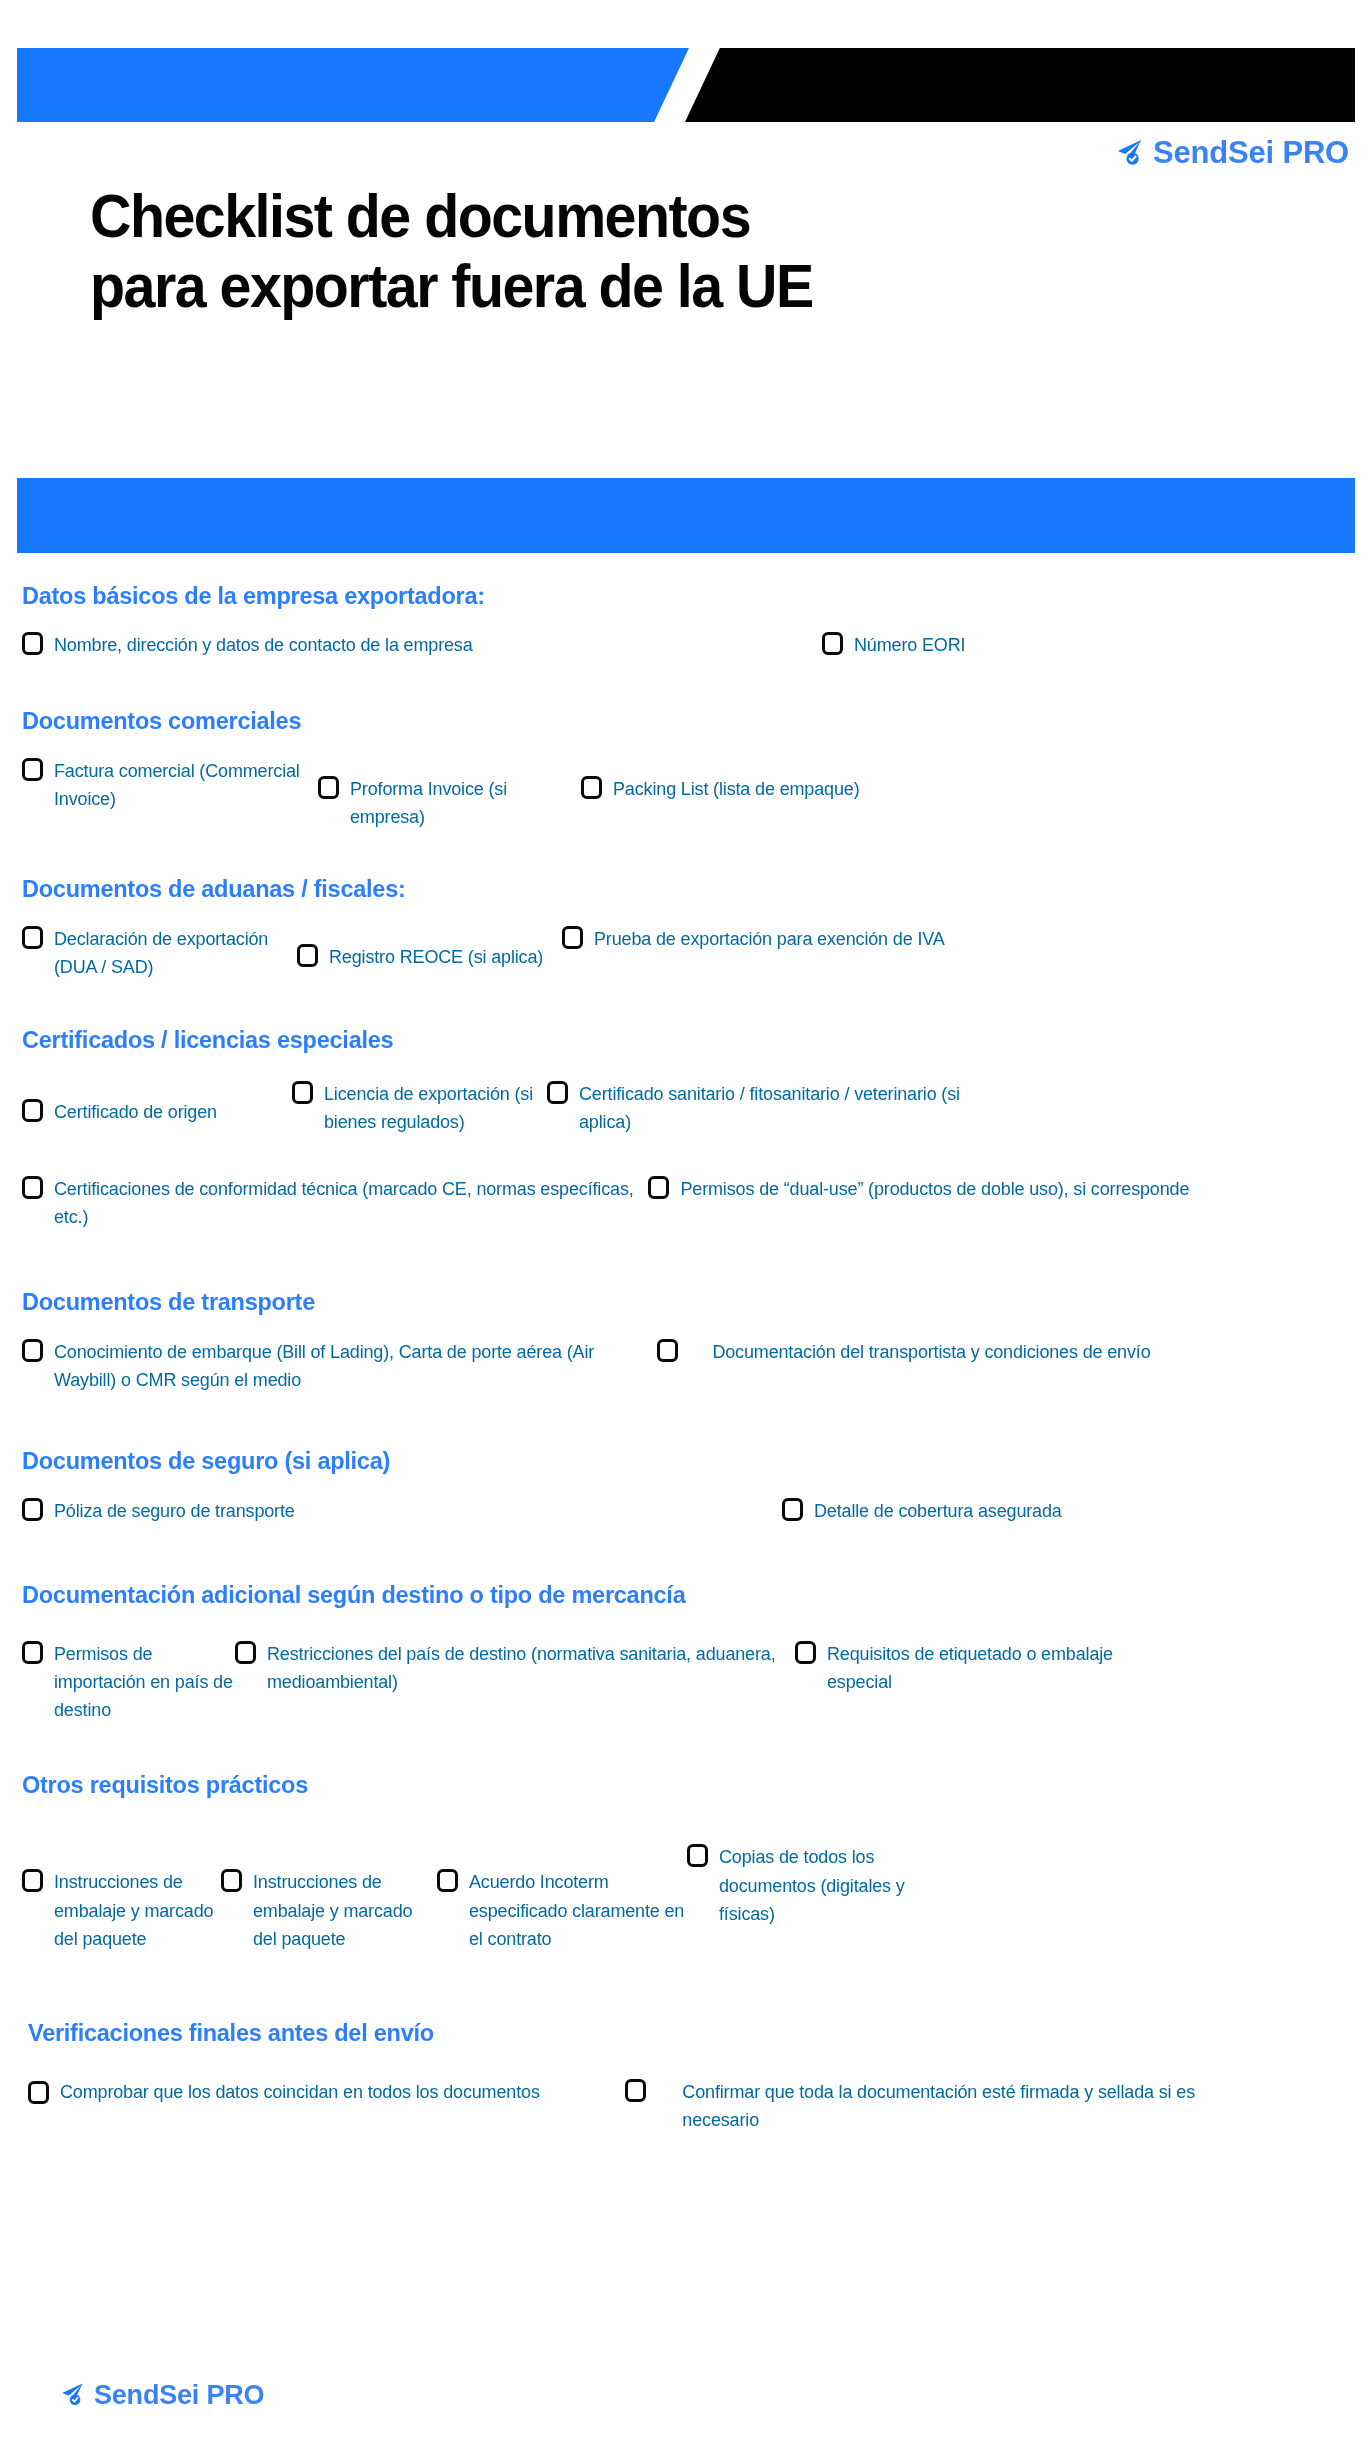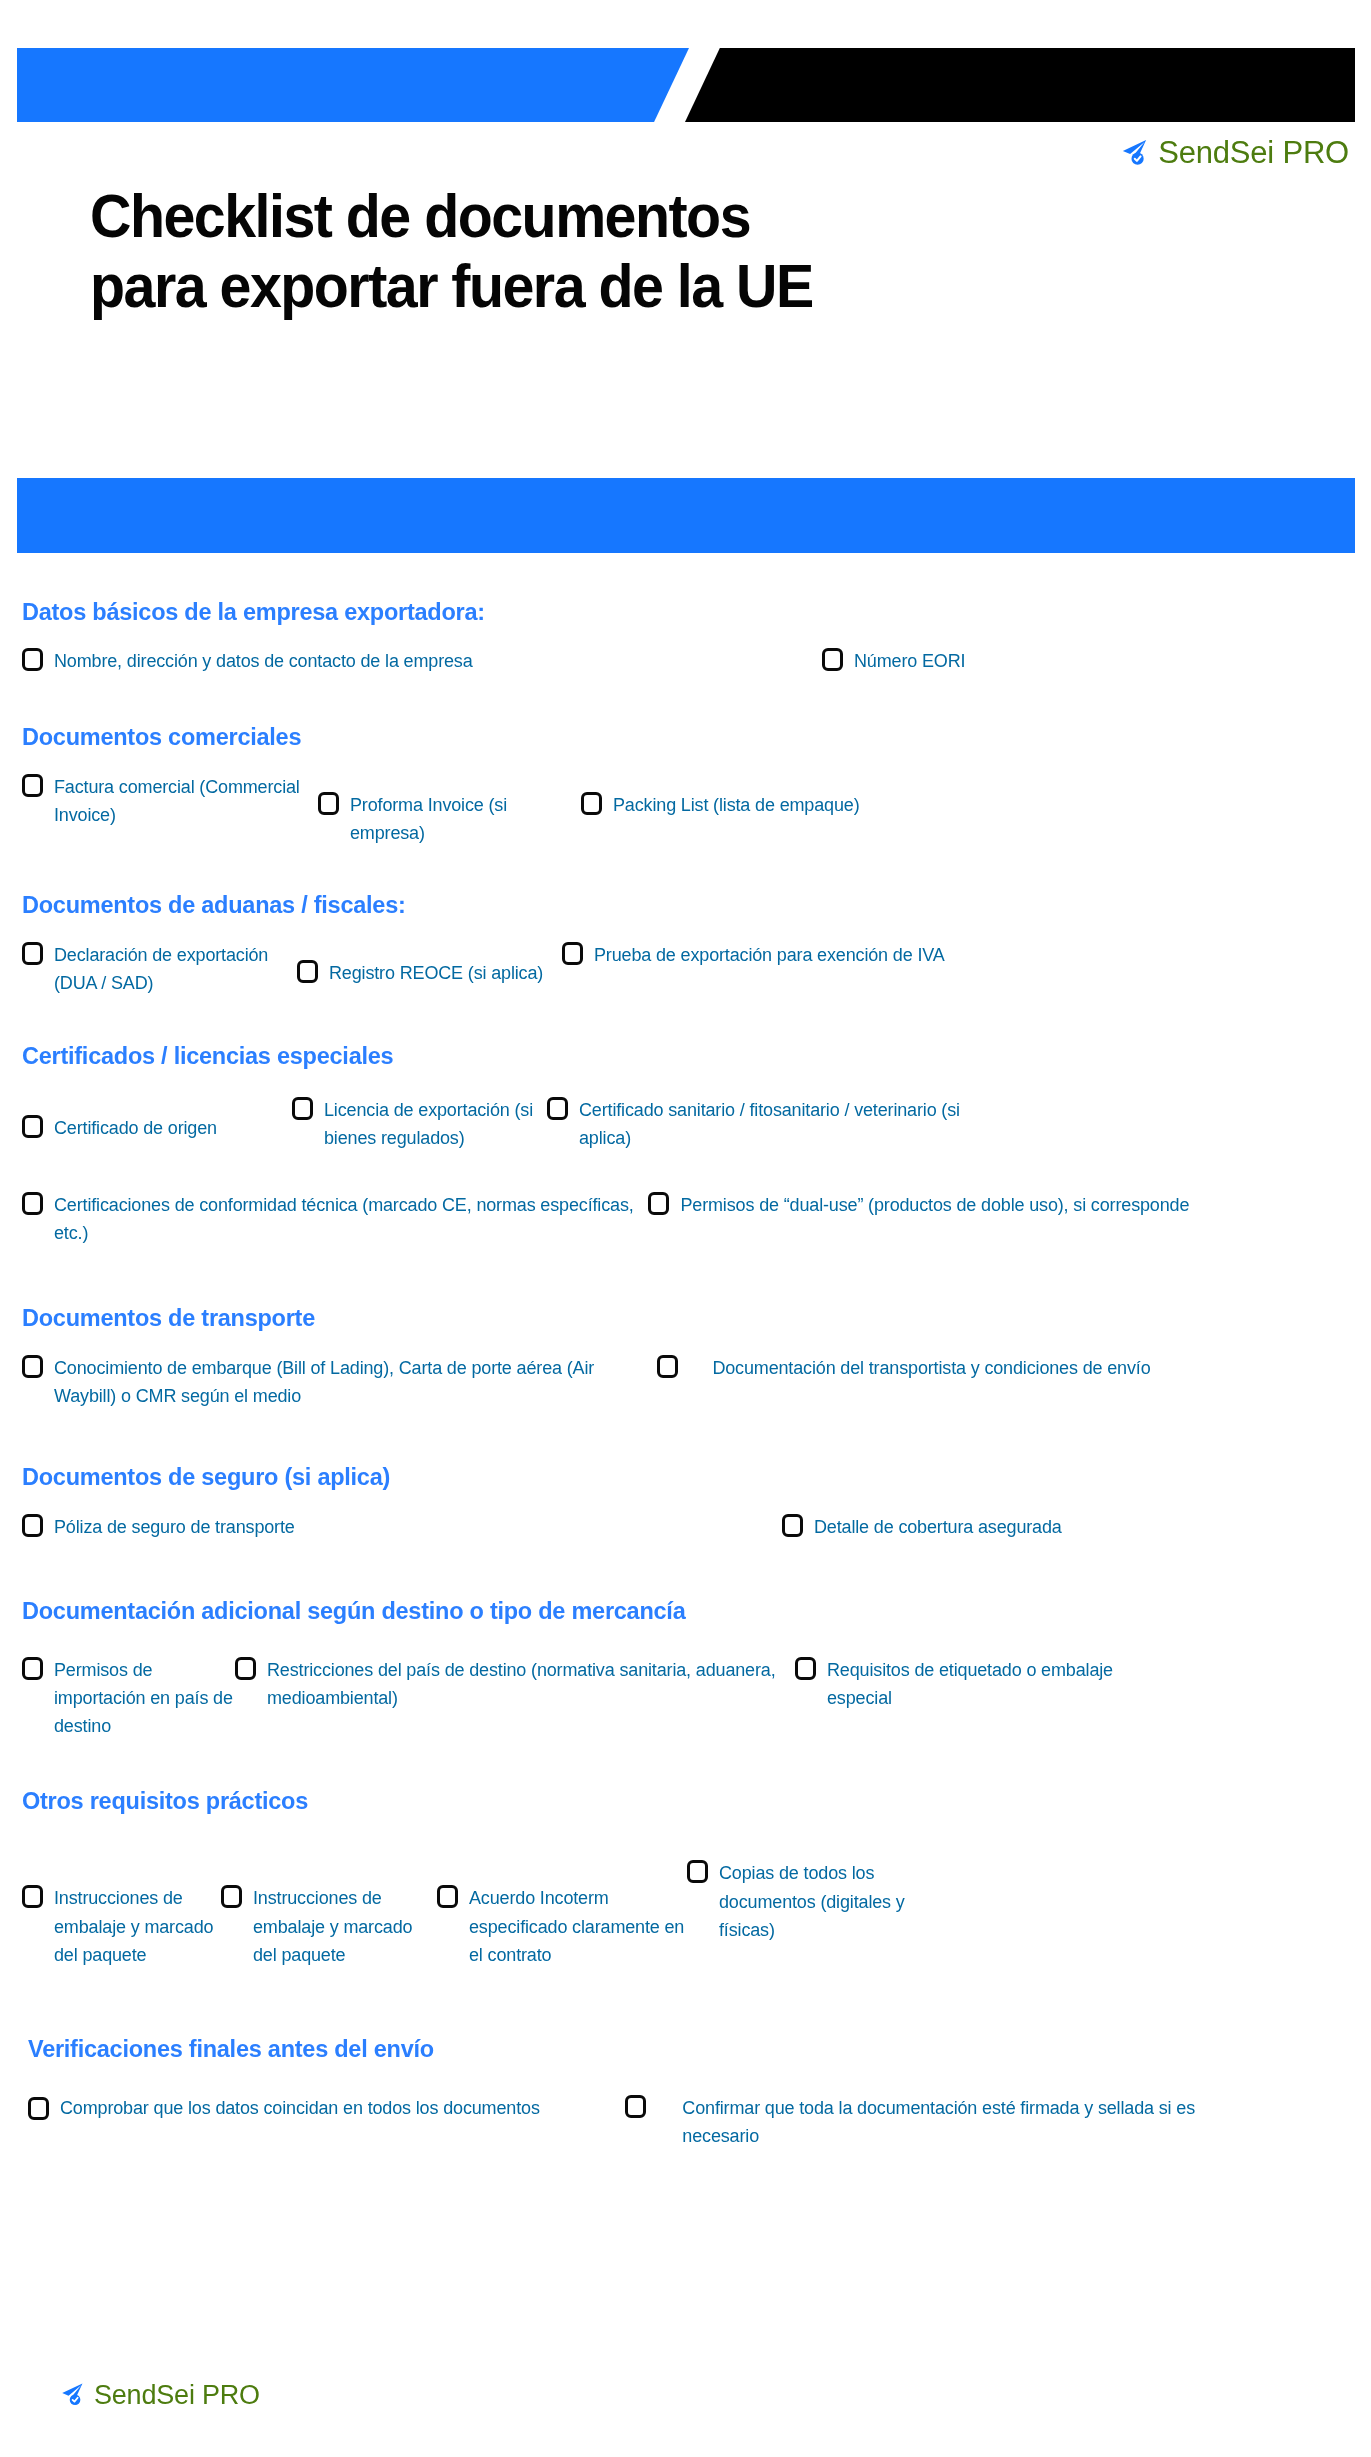--- a/index.html
+++ b/index.html
@@ -42,22 +42,22 @@
   }
 
   
   .brand {
     display: inline-flex;
     align-items: center;
     gap: 9px;
   }
   .brand-mark { display: block; flex: 0 0 auto; }
   .brand-name {
-    font-weight: 400;
-    color: #4d7c0f;
+    font-weight: 700;
+    color: #3b82f6;
     letter-spacing: -0.2px;
     white-space: nowrap;
   }
 
   .brand-top {
     position: absolute;
     right: 22px;
     top: 135px;
   }
   .brand-top .brand-name { font-size: 31px; }
@@ -92,21 +92,21 @@
     top: 478px;
     width: 1338px;
     height: 75px;
     background: #1677ff;
   }
 
   
   .content {
     position: absolute;
     left: 0;
-    top: 598px;
+    top: 582px;
     width: 1240px;
   }
 
   .section { padding: 0 22px; }
 
   .section-heading {
     color: #2b7fff;
     font-weight: 700;
     font-size: 23.5px;
     letter-spacing: -0.25px;

